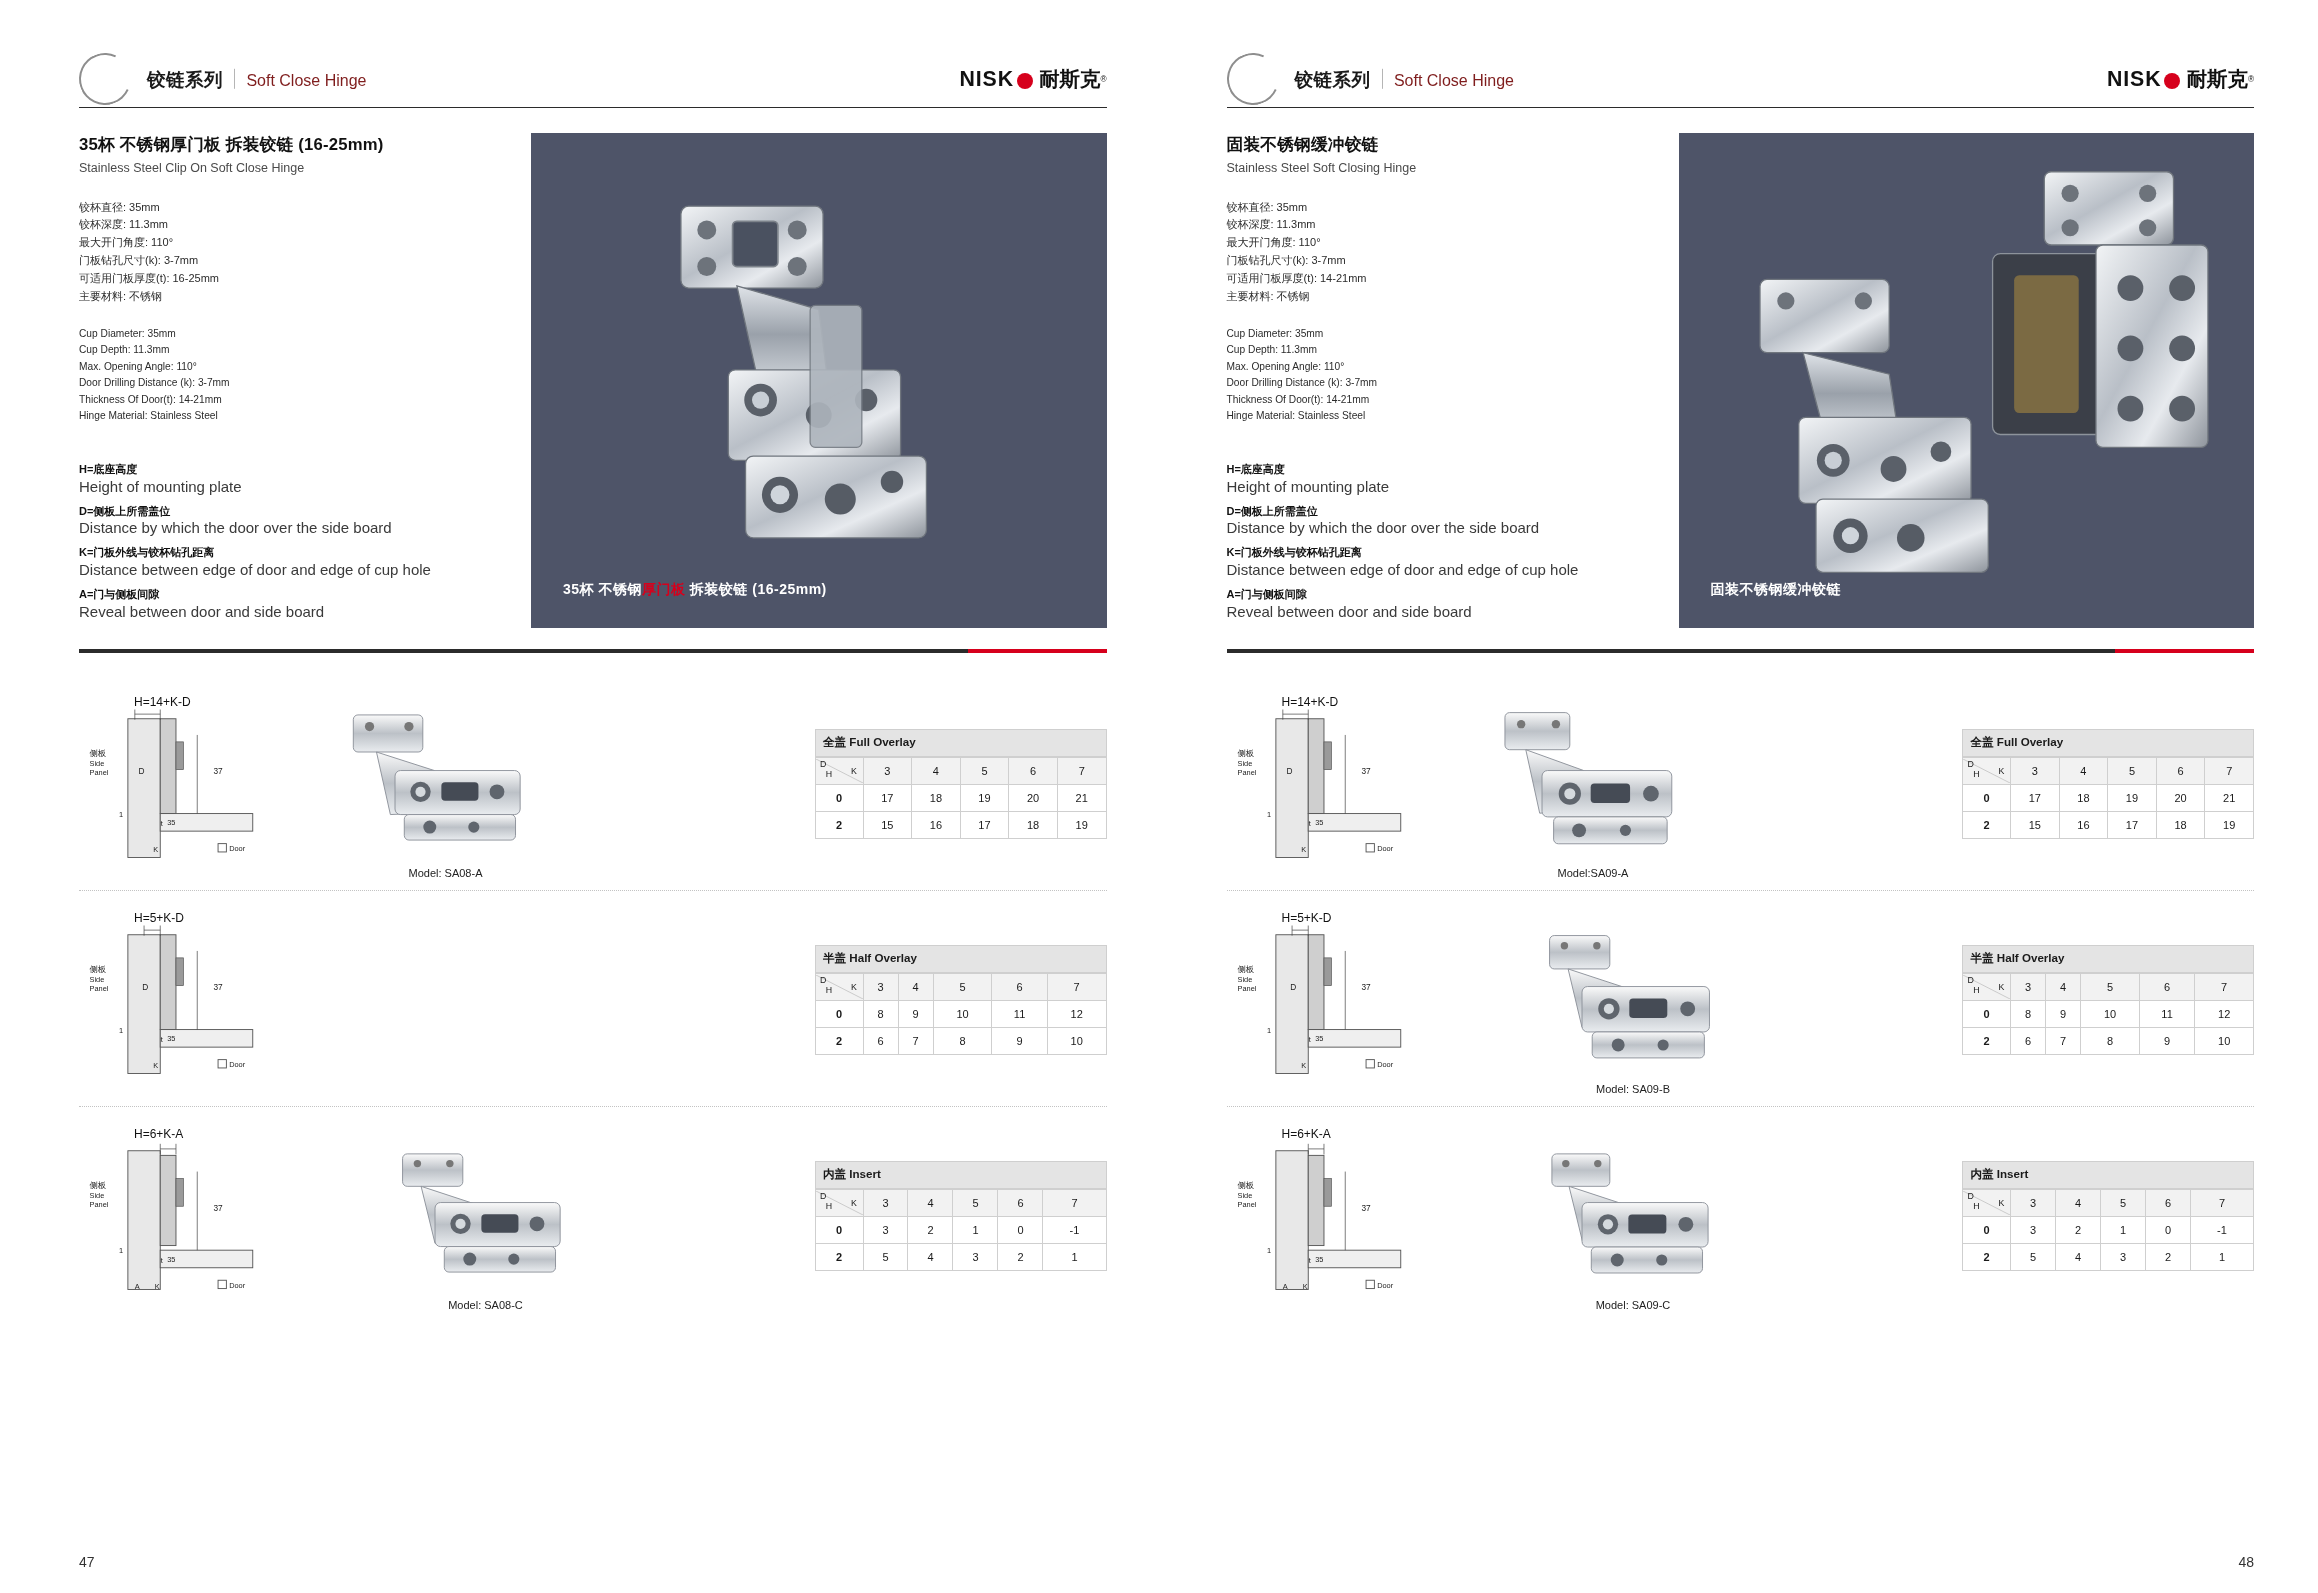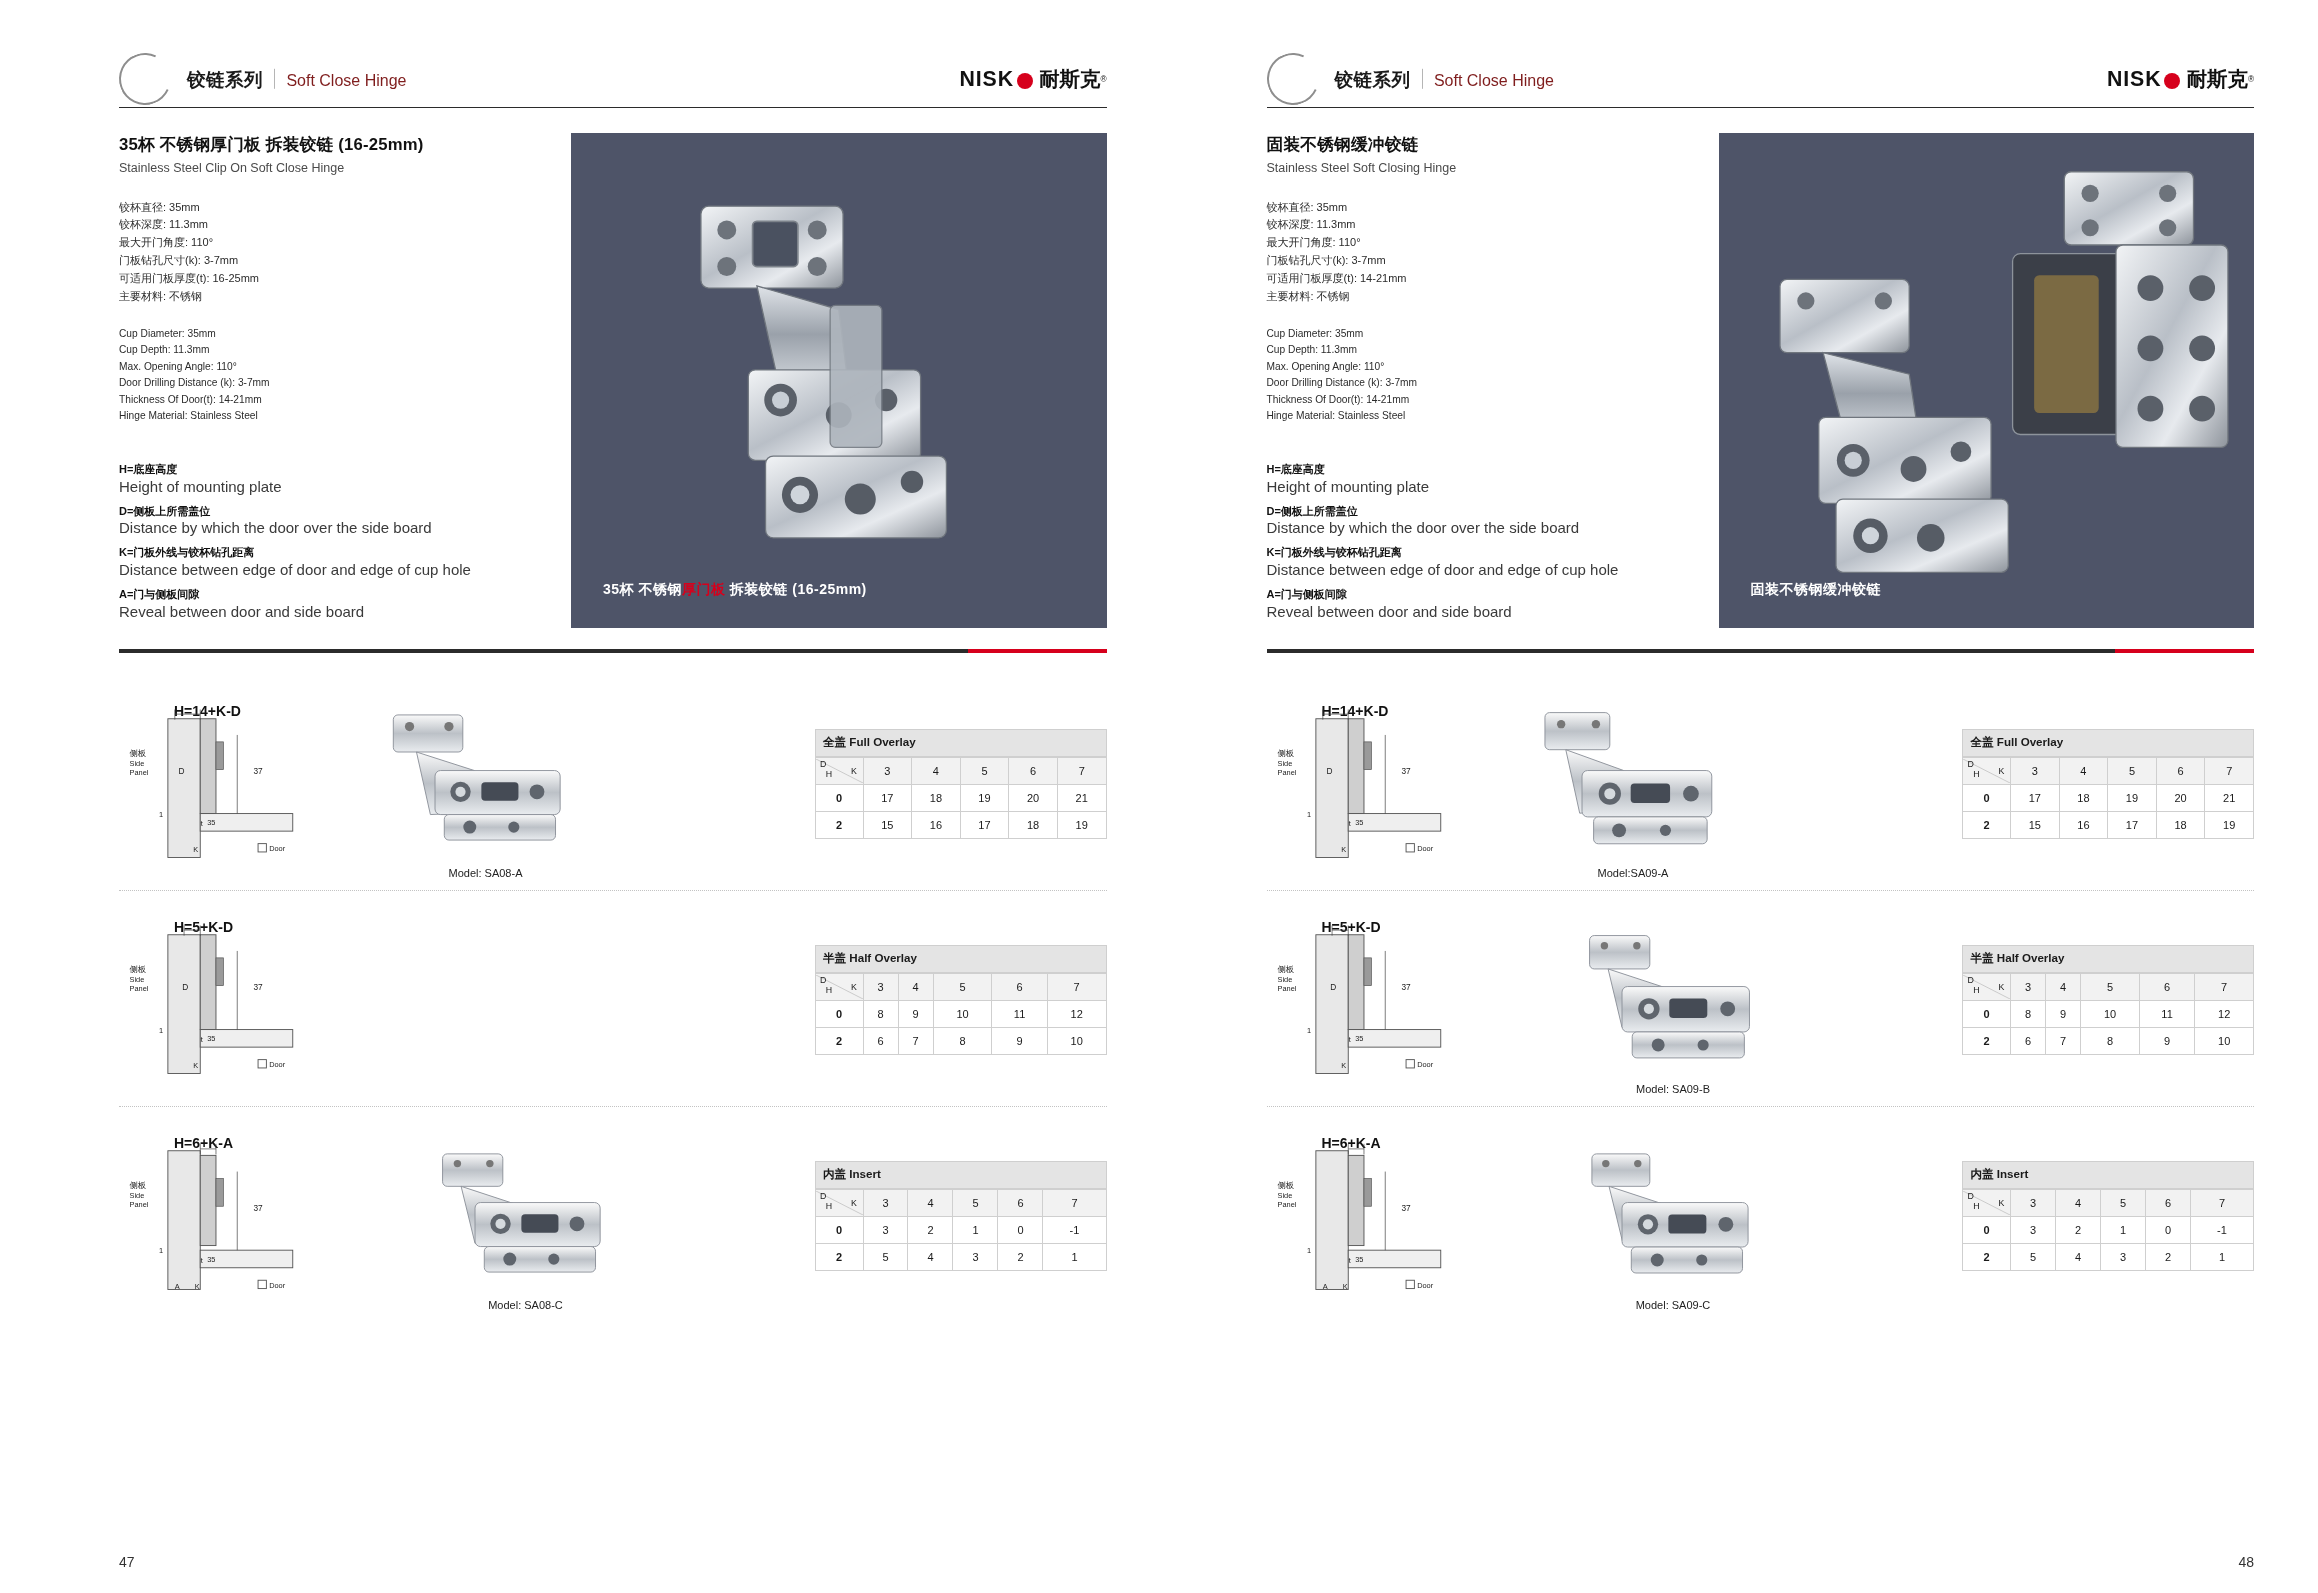--- a/index.html
+++ b/index.html
@@ -1,18 +1,18 @@
 <!DOCTYPE html>
 <html style="font-size:7.4px"><head>
 <meta charset="utf-8">
 <style>
   html,body{margin:0;padding:0;background:#ffffff;}
   body{font-family:"Liberation Sans",sans-serif;color:#1a1a1a;}
   .catalog{width:2333px;height:1594px;position:relative;background:#fff;display:flex;}
-  .page{position:relative;width:50%;height:100%;box-sizing:border-box;margin-left:40px;}
+  .page{position:relative;width:50%;height:100%;box-sizing:border-box;}
   .page-inner{position:absolute;left:0;top:0;right:0;bottom:0;padding:51px 60px 0 79px;box-sizing:border-box;}
   .page.right .page-inner{padding-left:60px;padding-right:79px;}
 
   
   .hdr{display:flex;align-items:center;height:56px;border-bottom:1.9px solid #2b2b2b;position:relative;}
   .hdr .cmark{width:48px;height:48px;border:2.8px solid #8e8e8e;border-radius:50%;border-right-color:transparent;transform:rotate(-20deg);flex:0 0 auto;}
   .hdr .titles{display:flex;align-items:baseline;margin-left:16px;}
   .hdr .cn{font-size:18.5px;font-weight:bold;color:#1a1a1a;letter-spacing:0.5px;}
   .hdr .divider{width:1.4px;height:20.4px;background:#b5b5b5;margin:0 11px;transform:translateY(2.8px);}
   .hdr .en{font-size:16px;color:#7f1d1d;}
@@ -44,21 +44,21 @@
   
   .rule{margin-top:20.4px;height:4.6px;display:flex;}
   .rule .blk{flex:1 1 auto;background:#2b2b2b;}
   .rule .red{width:139px;background:#d6001c;}
 
   
   .rows{margin-top:22px;}
   .mrow{display:flex;align-items:center;padding:16px 0 14px 0;position:relative;}
   .mrow + .mrow{border-top:0.9px dotted #c3c3c3;gap:40px;}
   .diagram{width:218px;flex:0 0 auto;position:relative;height:185px;}
-  .diagram .dim-top{position:absolute;top:12px;left:55px;font-size:14px;font-weight:bold;color:#111;}
+  .diagram .dim-top{position:absolute;top:4px;left:55px;font-size:12px;font-weight:normal;color:#111;}
   .diagram svg{position:absolute;left:0;top:0;}
   .prodshot{width:297px;flex:0 0 auto;text-align:center;position:relative;height:185px;}
   .prodshot .model{position:absolute;left:0;right:0;bottom:-2.8px;font-size:11px;color:#222;}
   .prodshot .shot{position:absolute;left:50%;top:9.3px;transform:translateX(-50%);}
 
   .tblwrap{flex:1 1 auto;display:flex;justify-content:flex-end;}
   table.ov{border-collapse:collapse;width:292px;}
   table.ov caption{caption-side:top;text-align:left;background:#e4e4e4;font-size:11.6px;padding:5.6px 7.4px;font-weight:bold;color:#1a1a1a;border:0.5px solid #cfcfcf;}
   table.ov caption span.cnl{font-weight:bold;}
   table.ov td,table.ov th{border:0.5px solid #cfcfcf;text-align:center;font-size:11px;height:24px;color:#1a1a1a;font-weight:normal;}

